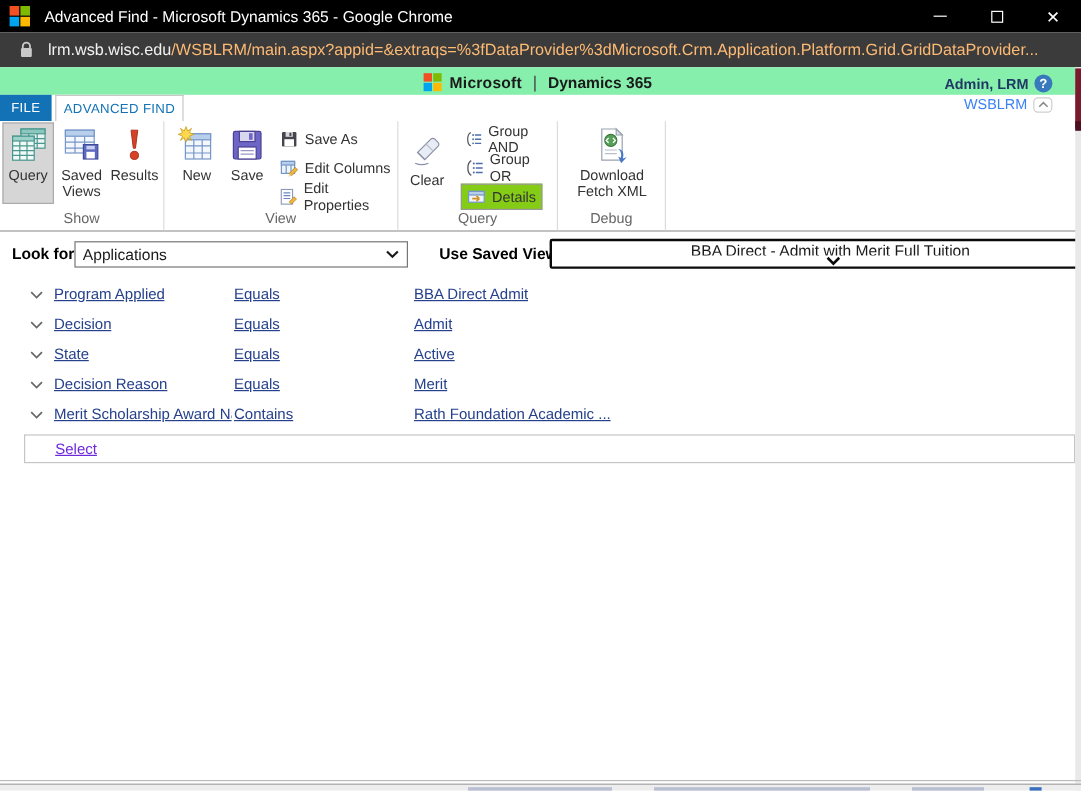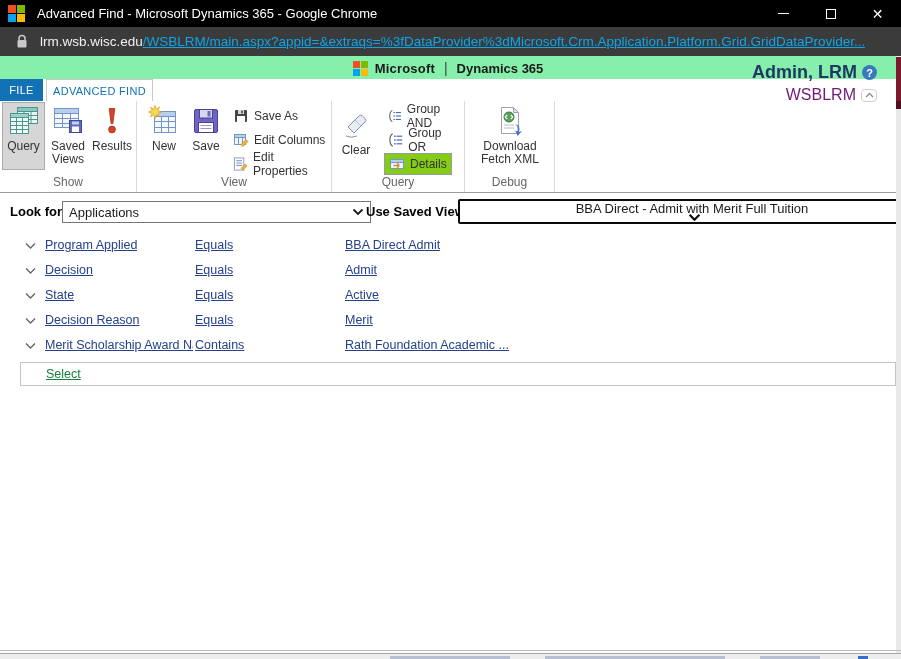--- a/index.html
+++ b/index.html
@@ -17,38 +17,38 @@
   .win-btn { width:47px; height:27px; display:flex; align-items:center; justify-content:center; color:#fff; cursor:default; }
   .glyph-min { width:11px; height:1px; background:#fff; }
   .glyph-max { width:10px; height:10px; border:1px solid #fff; }
   .glyph-close { font-size:14px; line-height:1; }
 
   
   .urlbar { position:absolute; left:0; top:27px; width:901px; height:29px; background:#3b3b3b; display:flex; align-items:center; }
   .lock { margin-left:16px; flex:0 0 auto; }
   .url-text { margin-left:12px; font-size:13.5px; white-space:nowrap; overflow:hidden; }
   .url-domain { color:#f1f1f1; }
-  .url-path { color:#0ea5e9;text-decoration:underline; }
+  .url-path { color:#fdba74; }
 
   
   .app-header { position:absolute; left:0; top:56px; width:896px; height:23px; background:#86efac; }
   .brand { position:absolute; left:0; right:0; top:4px; display:flex; justify-content:center; align-items:center; gap:7px; }
   .ms-sq-sm { display:grid; grid-template-columns:7px 7px; grid-template-rows:7px 7px; gap:1px; }
   .ms-sq-sm i:nth-child(1){background:#f25022;} .ms-sq-sm i:nth-child(2){background:#7fba00;}
   .ms-sq-sm i:nth-child(3){background:#00a4ef;} .ms-sq-sm i:nth-child(4){background:#ffb900;}
   .brand-left { font-size:13px; font-weight:bold; color:#1a1a1a; letter-spacing:0.2px; }
   .brand-div { color:#444; font-size:14px; margin:0 2px; }
   .brand-right { font-size:13px; color:#1a1a1a; font-weight:600; }
 
   .user-block { position:absolute; right:24px; top:62px; text-align:right; z-index:5; }
   .user-line1 { display:flex; align-items:center; justify-content:flex-end; gap:5px; }
-  .user-name { font-size:18px; font-weight:bold; color:#1f3864; }
+  .user-name { font-size:12px; font-weight:bold; color:#1f3864; }
   .q-icon { width:15px; height:15px; border-radius:50%; background:#3879bd; color:#fff; font-size:11px; font-weight:bold; display:flex; align-items:center; justify-content:center; }
   .user-line2 { display:flex; align-items:center; justify-content:flex-end; gap:5px; margin-top:3px; }
-  .org-name { font-size:16px; color:#701a75; }
+  .org-name { font-size:12px; color:#3b82f6; }
   .chev-up-box { width:16px; height:13px; border:1px solid #cfcfcf; border-radius:4px; display:flex; align-items:center; justify-content:center; }
 
   
   .tabstrip { position:absolute; left:0; top:79px; width:896px; height:22px; }
   .tab-file { position:absolute; left:0; top:0; width:43px; height:22px; background:#1272b5; color:#fff; font-size:11px; display:flex; align-items:center; justify-content:center; letter-spacing:0.3px; }
   .tab-af { position:absolute; left:46px; top:0; width:107px; height:22px; background:#fff; border:1px solid #c8c8c8; border-bottom:none; color:#1272b5; font-size:11px; display:flex; align-items:center; justify-content:center; letter-spacing:0.3px; }
 
   
   .ribbon { position:absolute; left:0; top:101px; width:901px; height:92px; background:#fff; border-bottom:1px solid #9b9b9b; }
   .rgroup { position:absolute; top:0; height:91px; border-right:1px solid #dcdcdc; }
@@ -60,33 +60,33 @@
   .rb-big .blbl { display:block; font-size:12px; color:#333; line-height:13px; margin-top:3px; }
   .rb-big.selected { background:#d6d6d6; border:1px solid #ababab; padding-top:2px; }
   .rb-small { position:absolute; height:22px; display:flex; align-items:center; gap:5px; font-size:12px; color:#333; cursor:pointer; padding:0 4px; }
   .rb-small.pressed { background:#84cc16; border:1px solid #9a9a9a; }
 
   
   .crit-label { position:absolute; font-size:13px; font-weight:bold; color:#000; }
   .sel { position:absolute; background:#fff; border:1px solid #767676; display:flex; align-items:center; font-size:13px; color:#1a1a1a; padding:0 6px; cursor:pointer; }
   .sel .sel-val { flex:1 1 auto; white-space:nowrap; overflow:hidden; }
   .sel .sel-chev { flex:0 0 auto; margin-left:4px; }
-  .sel-lookfor { left:62px; top:201px; width:309px; height:22px; }
+  .sel-lookfor { left:62px; top:201px; width:278px; height:22px; }
   .sel-savedview { left:458px; top:199px; width:468px; height:25px; border:2px solid #0a0a0a; border-radius:2px;flex-direction:column; }
 
   
   .q-rows { position:absolute; left:0; top:234px; width:901px; }
   .q-row { position:relative; height:25px; }
   .row-chev { position:absolute; left:25px; top:8px; cursor:pointer; }
   .q-link { position:absolute; top:4px; font-size:12.5px; color:#26418c; text-decoration:underline; white-space:nowrap; cursor:pointer; }
   .col-field { left:45px; max-width:148px; overflow:hidden; }
   .col-op { left:195px; }
   .col-val { left:345px; max-width:420px; overflow:hidden; }
   .select-box { position:absolute; left:20px; top:362px; width:876px; height:24px; border:1px solid #c5c5c5; background:#fff; }
-  .select-link { position:absolute; left:25px; top:4px; font-size:12.5px; color:#15803d; text-decoration:underline; cursor:pointer; }
+  .select-link { position:absolute; left:25px; top:4px; font-size:12.5px; color:#6d28d9; text-decoration:underline; cursor:pointer; }
 
   
   .edge-right { position:absolute; right:0; top:56px; width:5px; height:603px; background:#e9e9e9; }
   .edge-maroon { position:absolute; right:0; top:57px; width:5px; height:50px; background:#7b1a2d; }
   .edge-maroon-dark { position:absolute; right:0; top:101px; width:5px; height:8px; background:#4c1020; }
   .footer-line { position:absolute; left:0; top:650px; width:901px; height:1px; background:#bcbcbc; }
   .footer-sliver { position:absolute; left:0; top:653px; width:901px; height:6px; background:#ededed; border-top:1px solid #a5a5a5; }
   .sliver-frag { position:absolute; top:2px; height:3px; background:#b9bfd2; }
 </style>
 </head>

